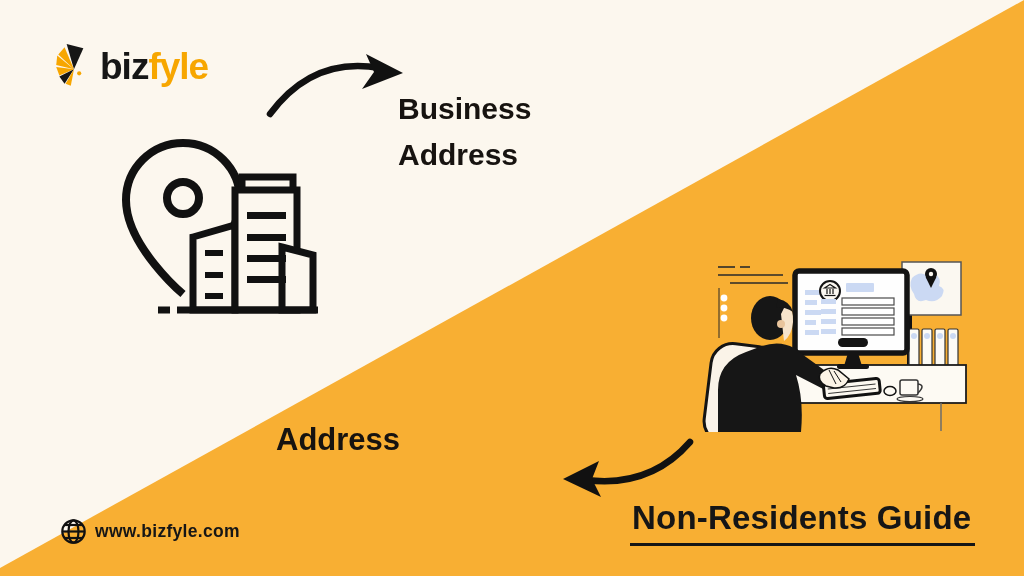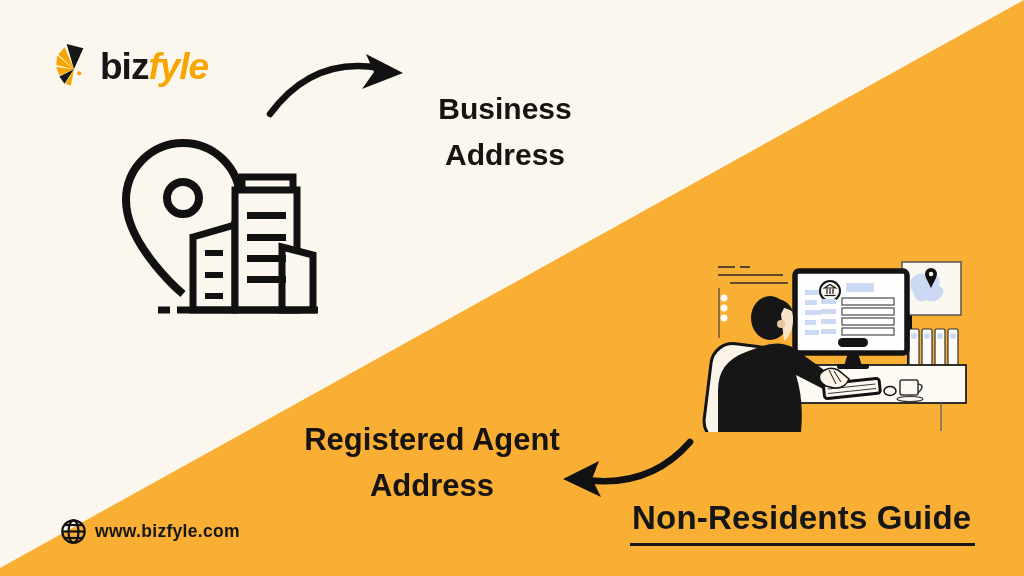--- a/index.html
+++ b/index.html
@@ -8,23 +8,23 @@
     background:#FCF7EE; font-family:"Liberation Sans", sans-serif; color:#161616;
   }
   .abs{position:absolute;}
   #orange-wedge{
     position:absolute; inset:0; background:#F8AF33;
     clip-path:polygon(100% 0%, 100% 100%, 0% 100%, 0% 98.6%);
   }
   
   #logo{left:56px; top:42px; display:flex; align-items:center; gap:6px;}
   #logo .wordmark{font-size:37px; font-weight:800; letter-spacing:-1px; line-height:1;}
-  #logo .fyle{color:#F7A600;font-style:italic;}
+  #logo .fyle{color:#F7A600;}
   
-  .headline{font-weight:700; text-align:center; color:#171310;}
+  .headline{font-weight:700; color:#171310;}
   #business-label{left:398px; top:86px; width:214px; font-size:30px; line-height:46px;}
   #vs-label{left:408px; top:208px; width:190px; text-align:center;
             font-size:104px; font-weight:800; letter-spacing:-3px; line-height:1;}
   #agent-label{left:276px; top:417px; width:312px; font-size:31px; line-height:46px;}
   #guide-label{left:630px; top:499px; font-size:33px; font-weight:700;
                border-bottom:3px solid #161616; padding:0 4px 6px 2px; letter-spacing:0.2px;}
   
   #site{left:60px; top:518px; display:flex; align-items:center; gap:8px;}
   #site .url{font-size:17.5px; font-weight:600; letter-spacing:0.3px;}
   svg{display:block;}
@@ -80,21 +80,20 @@
     <polygon points="145,25 108,6 116,24 104,41" fill="#111111"></polygon>
   </svg>
 
   <div id="business-label" class="abs headline">
     <div>Business</div>
     <div>Address</div>
   </div>
 
 
   <div id="agent-label" class="abs headline">
-    <div>Registered Agent</div>
     <div>Address</div>
   </div>
 
   <svg class="abs" style="left:552px; top:428px;" width="150" height="72" viewBox="0 0 150 72">
     <path d="M138,14 Q 98,60 34,52" fill="none" stroke="#111111" stroke-width="6.5" stroke-linecap="round"></path>
     <polygon points="11,51 47,33 40,51 49,69" fill="#111111"></polygon>
   </svg>
 
   <svg class="abs" style="left:688px; top:250px;" width="290" height="182" viewBox="0 0 290 182">
 

